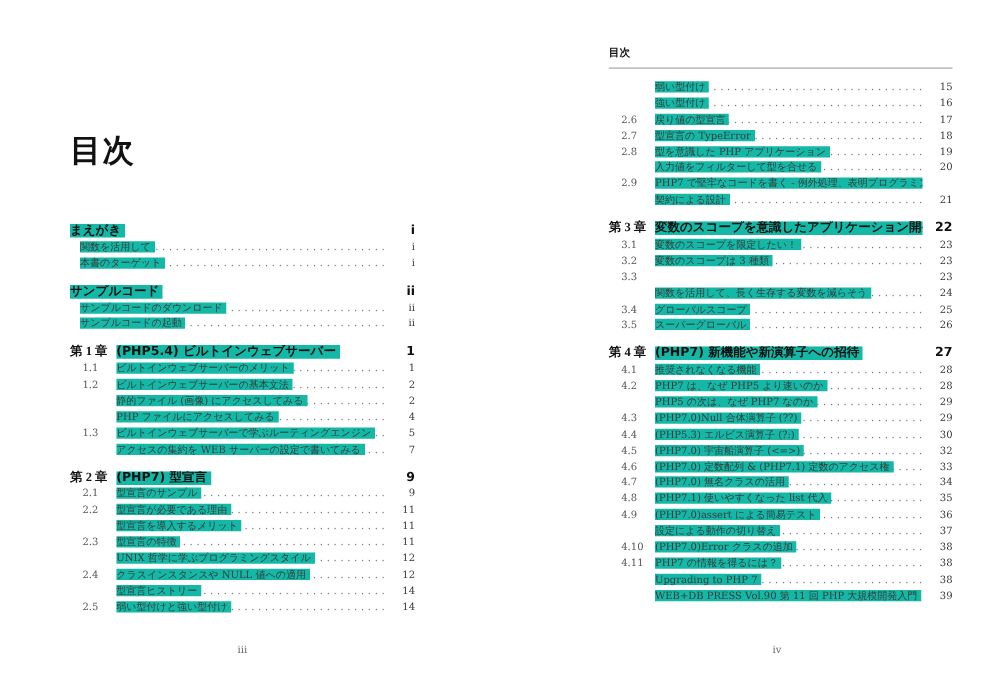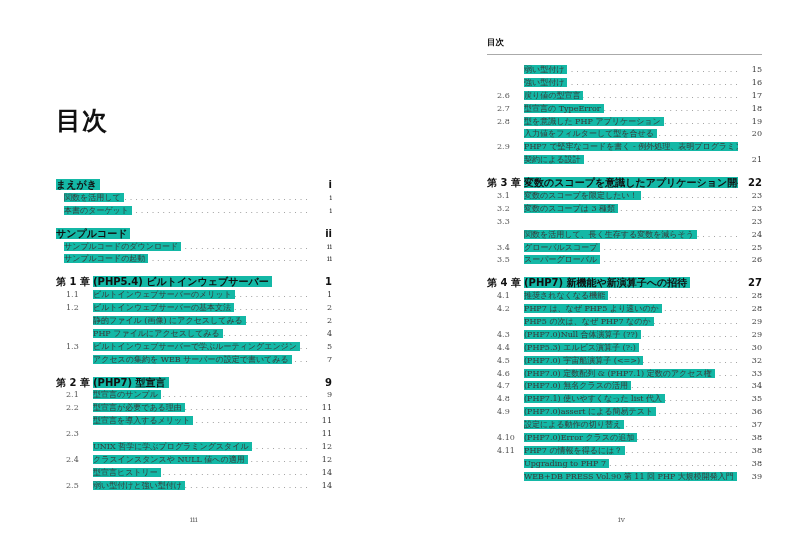--- a/index.html
+++ b/index.html
@@ -32,21 +32,21 @@
   .row {
     position: relative; height: 12.9px; line-height: 12.9px;
     font-size: 8px; white-space: nowrap;
   }
   .row.head {
     font-family: "DejaVu Sans", "Liberation Sans", sans-serif;
     font-weight: bold; color: #111; font-size: 10px;
   }
   .row.gap { margin-top: 10px; }
   .num { position: absolute; left: 10px; color: #555; }
-  .chap-label { position: absolute; left: 0; }
+  .chap-label { position: absolute; left: 0; font-family: Liberation Serif, serif; }
   .title { position: absolute; left: 37px; right: 24px; overflow: hidden; }
   .row.front .title { left: 0; }
   .row.front.sub .title { left: 8px; }
   .title .txt { background: #14b8a6; padding-right: 3px; position: relative; z-index: 1; }
   .row.sub .title::after, .row.item .title::after {
     content: ". . . . . . . . . . . . . . . . . . . . . . . . . . . . . . . . . . . . . . . . . . . . . . . . . . . . . . . .";
     position: absolute; right: 0; top: 0; color: #777; letter-spacing: 0.2px;
   }
   .row.nodots .title::after { content: none; }
   .pg { position: absolute; right: 0; }
@@ -132,20 +132,21 @@
         <span class="num">2.2</span>
         <span class="title"><span class="txt">型宣言が必要である理由</span></span>
         <span class="pg">11</span>
       </div>
       <div class="row item">
         <span class="title"><span class="txt">型宣言を導入するメリット</span></span>
         <span class="pg">11</span>
       </div>
       <div class="row item">
         <span class="num">2.3</span>
+        <span class="title"><span class="txt">型宣言の特徴</span></span>
         <span class="pg">11</span>
       </div>
       <div class="row item">
         <span class="title"><span class="txt">UNIX 哲学に学ぶプログラミングスタイル</span></span>
         <span class="pg">12</span>
       </div>
       <div class="row item">
         <span class="num">2.4</span>
         <span class="title"><span class="txt">クラスインスタンスや NULL 値への適用</span></span>
         <span class="pg">12</span>

